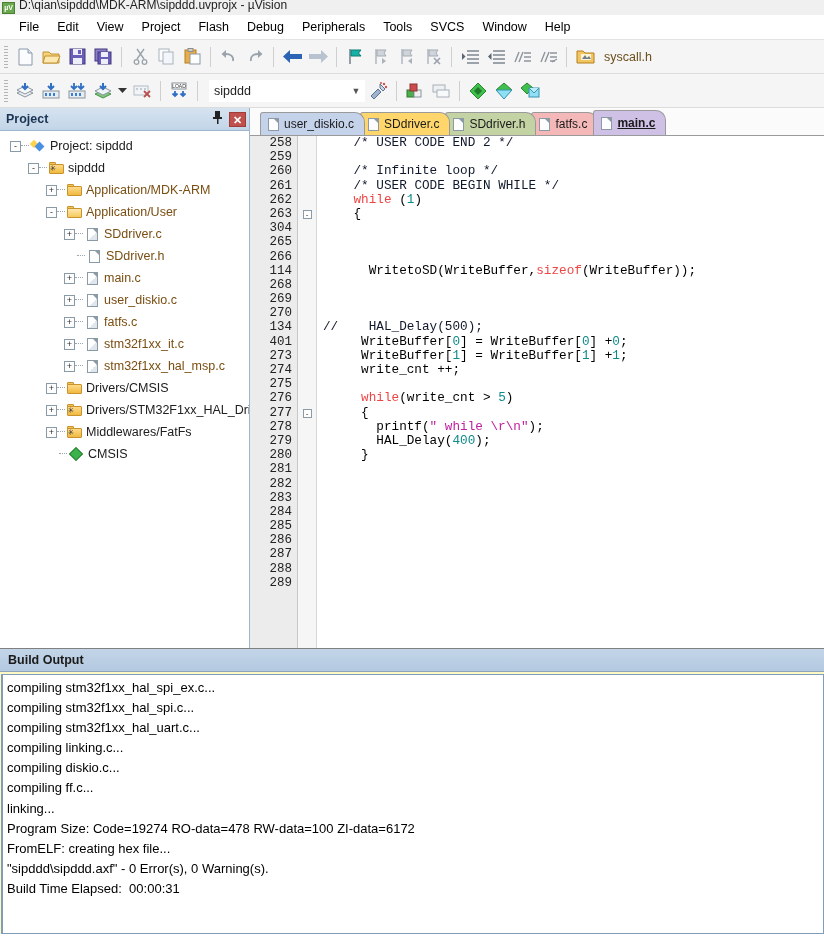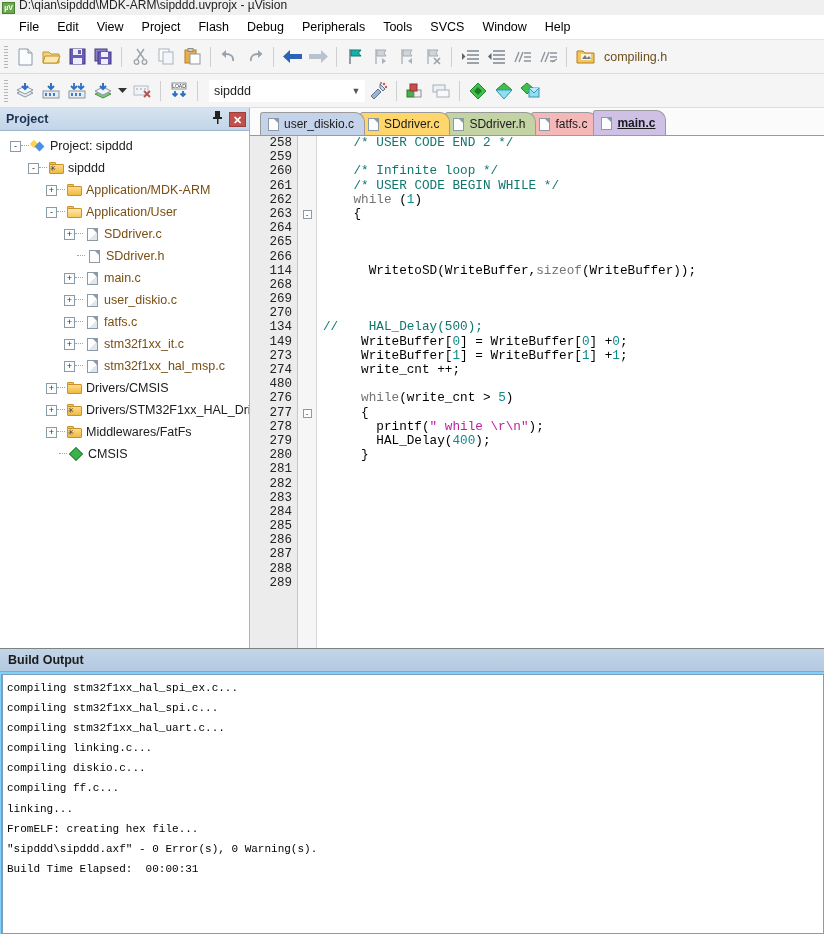--- a/index.html
+++ b/index.html
@@ -298,49 +298,49 @@
   }
   .codetext {
     flex: 1 1 auto;
     font-family: "Liberation Mono", monospace;
     font-size: 12.7px;
     color: #000;
     padding-left: 6px;
     overflow: hidden;
     min-width: 0;
   }
-  .cm { color: #0f766e; }      
-  .kw { color: #737373; }      
+  .cm { color: #0f172a; }      
+  .kw { color: #ef4444; }      
   .num { color: #0f8a8a; }     
   .str { color: #c020a0; }     
 
   
   .buildpane {
     border-top: 1px solid #808080;
-    background: #7dd3fc;
+    background: #fef9c3;
   }
   .build-head {
     height: 22px;
     background: linear-gradient(to bottom, #c3d5e8, #b3c9e0);
     display: flex; align-items: center;
     padding-left: 8px;
     border-bottom: 1px solid #8ea6bd;
   }
   .build-head .btitle {
     font-size: 12.5px; font-weight: bold; color: #1a1a1a;
   }
   .build-body {
     background: #fff;
     border: 1px solid #7f9db9;
     border-left: 2px solid #7f9db9;
     margin: 2px 0 0 1px;
     height: 260px;
     overflow: hidden;
-    font-family: Liberation Mono, monospace;
-    font-size: 11px;
+    font-family: Liberation Sans, sans-serif;
+    font-size: 13px;
     color: #000;
     padding: 3px 0 0 4px;
     box-sizing: border-box;
   }
   .build-body .bl { height: 20.1px; line-height: 20.1px; white-space: pre; }
 </style>
 </head>
 <body>
 
 <div class="titlebar">
@@ -513,21 +513,21 @@
 
   <div class="tb-sep"></div>
 
   <div class="tb-btn">
     <svg width="19" height="17" viewBox="0 0 19 17">
         <path d="M1 3h6l2 2h9v10H1z" fill="#f3c560" stroke="#b5801f"></path>
         <path d="M5 6h10v6H5z" fill="#fdf3d6"></path>
         <path d="M6 11l3-4 2 3 2-2 2 3z" fill="#6f7d8b"></path>
       </svg>
   </div>
-  <div class="tb-label filelink">compiling.h</div>
+  <div class="tb-label filelink">syscall.h</div>
 </div>
 
 <div class="toolbar">
   <div class="grip"></div>
 
   <div class="tb-btn">
     <svg width="20" height="18" viewBox="0 0 20 18">
         <path d="M2 11l8-4 8 4-8 4z" fill="#e9eef3" stroke="#8a949e"></path>
         <path d="M2 8l8-4 8 4-8 4z" fill="#f6f9fb" stroke="#8a949e"></path>
         <path d="M10 1v6M7 4l3 3 3-3" stroke="#2f6fc4" stroke-width="2" fill="none"></path>
@@ -835,32 +835,32 @@
         </div>
       </div>
     <div class="codearea">
       <div class="gutter" id="gutter">
           <div class="ln">258</div>
           <div class="ln">259</div>
           <div class="ln">260</div>
           <div class="ln">261</div>
           <div class="ln">262</div>
           <div class="ln">263</div>
-          <div class="ln">264</div>
+          <div class="ln">304</div>
           <div class="ln">265</div>
           <div class="ln">266</div>
           <div class="ln">114</div>
           <div class="ln">268</div>
           <div class="ln">269</div>
           <div class="ln">270</div>
           <div class="ln">134</div>
-          <div class="ln">149</div>
+          <div class="ln">401</div>
           <div class="ln">273</div>
           <div class="ln">274</div>
-          <div class="ln">480</div>
+          <div class="ln">275</div>
           <div class="ln">276</div>
           <div class="ln">277</div>
           <div class="ln">278</div>
           <div class="ln">279</div>
           <div class="ln">280</div>
           <div class="ln">281</div>
           <div class="ln">282</div>
           <div class="ln">283</div>
           <div class="ln">284</div>
           <div class="ln">285</div>
@@ -946,17 +946,18 @@
     <div class="btitle">Build Output</div>
   </div>
   <div class="build-body" id="buildbody">
       <div class="bl">compiling stm32f1xx_hal_spi_ex.c...</div>
       <div class="bl">compiling stm32f1xx_hal_spi.c...</div>
       <div class="bl">compiling stm32f1xx_hal_uart.c...</div>
       <div class="bl">compiling linking.c...</div>
       <div class="bl">compiling diskio.c...</div>
       <div class="bl">compiling ff.c...</div>
       <div class="bl">linking...</div>
+      <div class="bl">Program Size: Code=19274 RO-data=478 RW-data=100 ZI-data=6172</div>
       <div class="bl">FromELF: creating hex file...</div>
       <div class="bl">"sipddd\sipddd.axf" - 0 Error(s), 0 Warning(s).</div>
       <div class="bl">Build Time Elapsed:  00:00:31</div>
     </div>
 </div>
 
 </body></html>

